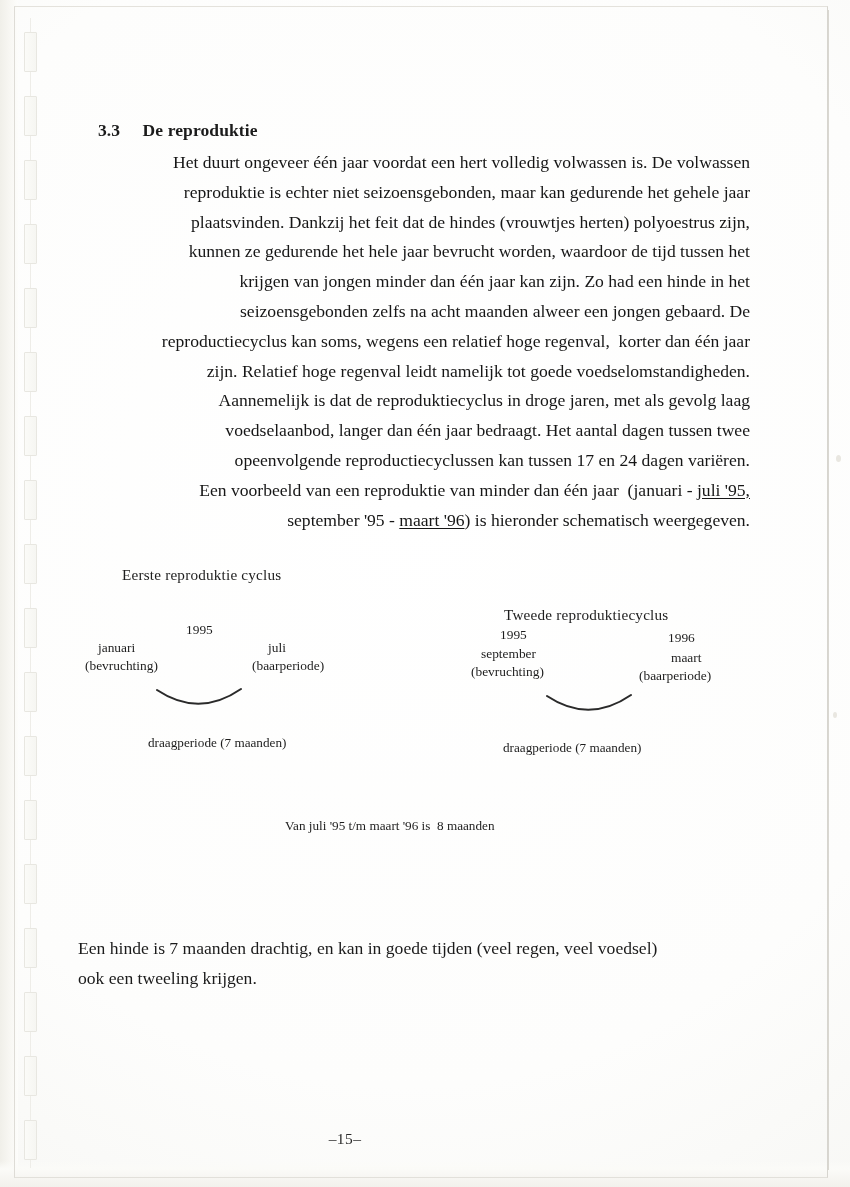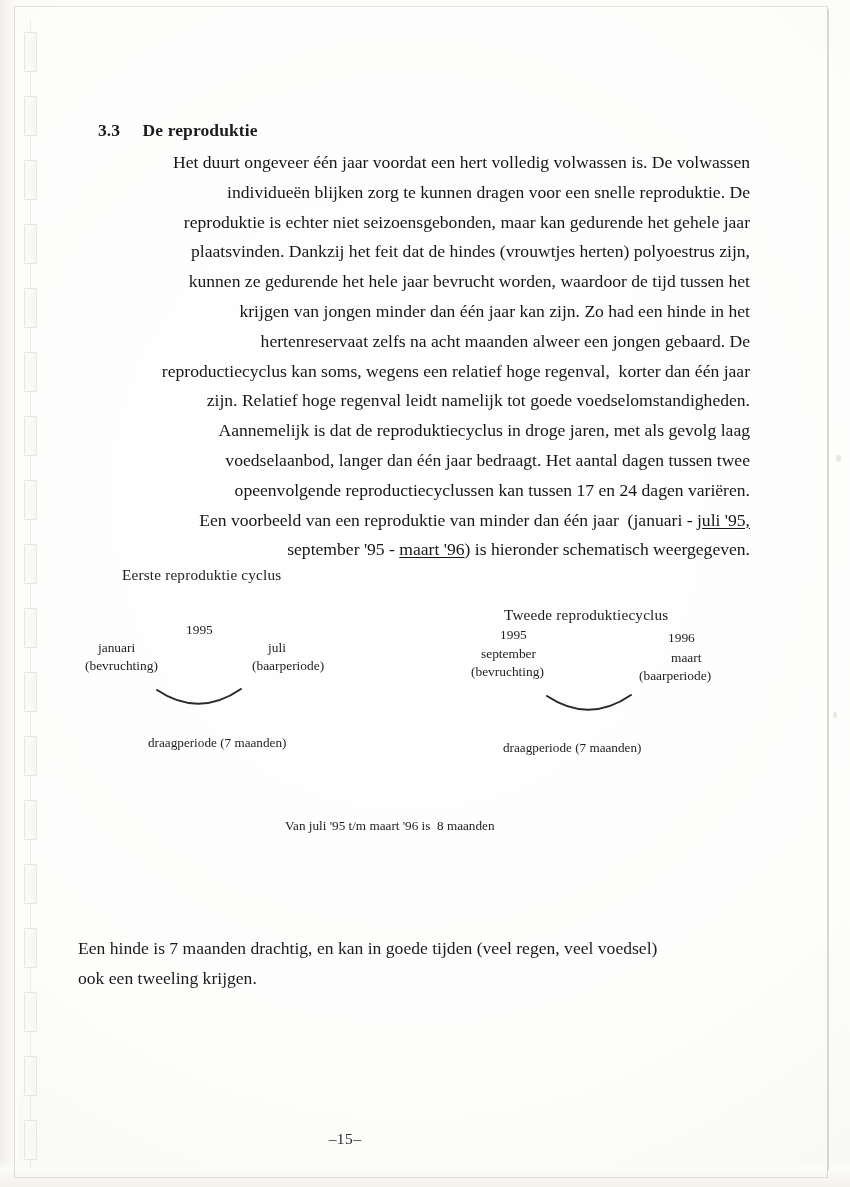--- a/index.html
+++ b/index.html
@@ -266,26 +266,25 @@
 
   <div class="speck" style="left:836px; top:455px; width:5px; height:7px;"></div>
   <div class="speck" style="left:833px; top:712px; width:4px; height:6px;"></div>
 
   <div class="content">
 
     <div class="section-heading"><span>3.3</span>     <span>De reproduktie</span></div>
 
     <div class="body-block" id="para-main">
       <span class="ln">Het duurt ongeveer één jaar voordat een hert volledig volwassen is. De volwassen</span>
-      <span class="ln">individueën blijken zorg te kunnen dragen voor een snelle reproduktie. De</span>
       <span class="ln">reproduktie is echter niet seizoensgebonden, maar kan gedurende het gehele jaar</span>
       <span class="ln">plaatsvinden. Dankzij het feit dat de hindes (vrouwtjes herten) polyoestrus zijn,</span>
       <span class="ln">kunnen ze gedurende het hele jaar bevrucht worden, waardoor de tijd tussen het</span>
       <span class="ln">krijgen van jongen minder dan één jaar kan zijn. Zo had een hinde in het</span>
-      <span class="ln">hertenreservaat zelfs na acht maanden alweer een jongen gebaard. De</span>
+      <span class="ln">seizoensgebonden zelfs na acht maanden alweer een jongen gebaard. De</span>
       <span class="ln">reproductiecyclus kan soms, wegens een relatief hoge regenval,  korter dan één jaar</span>
       <span class="ln">zijn. Relatief hoge regenval leidt namelijk tot goede voedselomstandigheden.</span>
       <span class="ln">Aannemelijk is dat de reproduktiecyclus in droge jaren, met als gevolg laag</span>
       <span class="ln">voedselaanbod, langer dan één jaar bedraagt. Het aantal dagen tussen twee</span>
       <span class="ln">opeenvolgende reproductiecyclussen kan tussen 17 en 24 dagen variëren.</span>
       <span class="ln"><span>Een voorbeeld van een reproduktie van minder dan één jaar  (januari - </span><span class="u">juli '95,</span></span>
       <span class="ln"><span>september '95 - </span><span class="u">maart '96</span><span>) is hieronder schematisch weergegeven.</span></span>
     </div>
 
     <div class="diagram" id="diagram-first">

